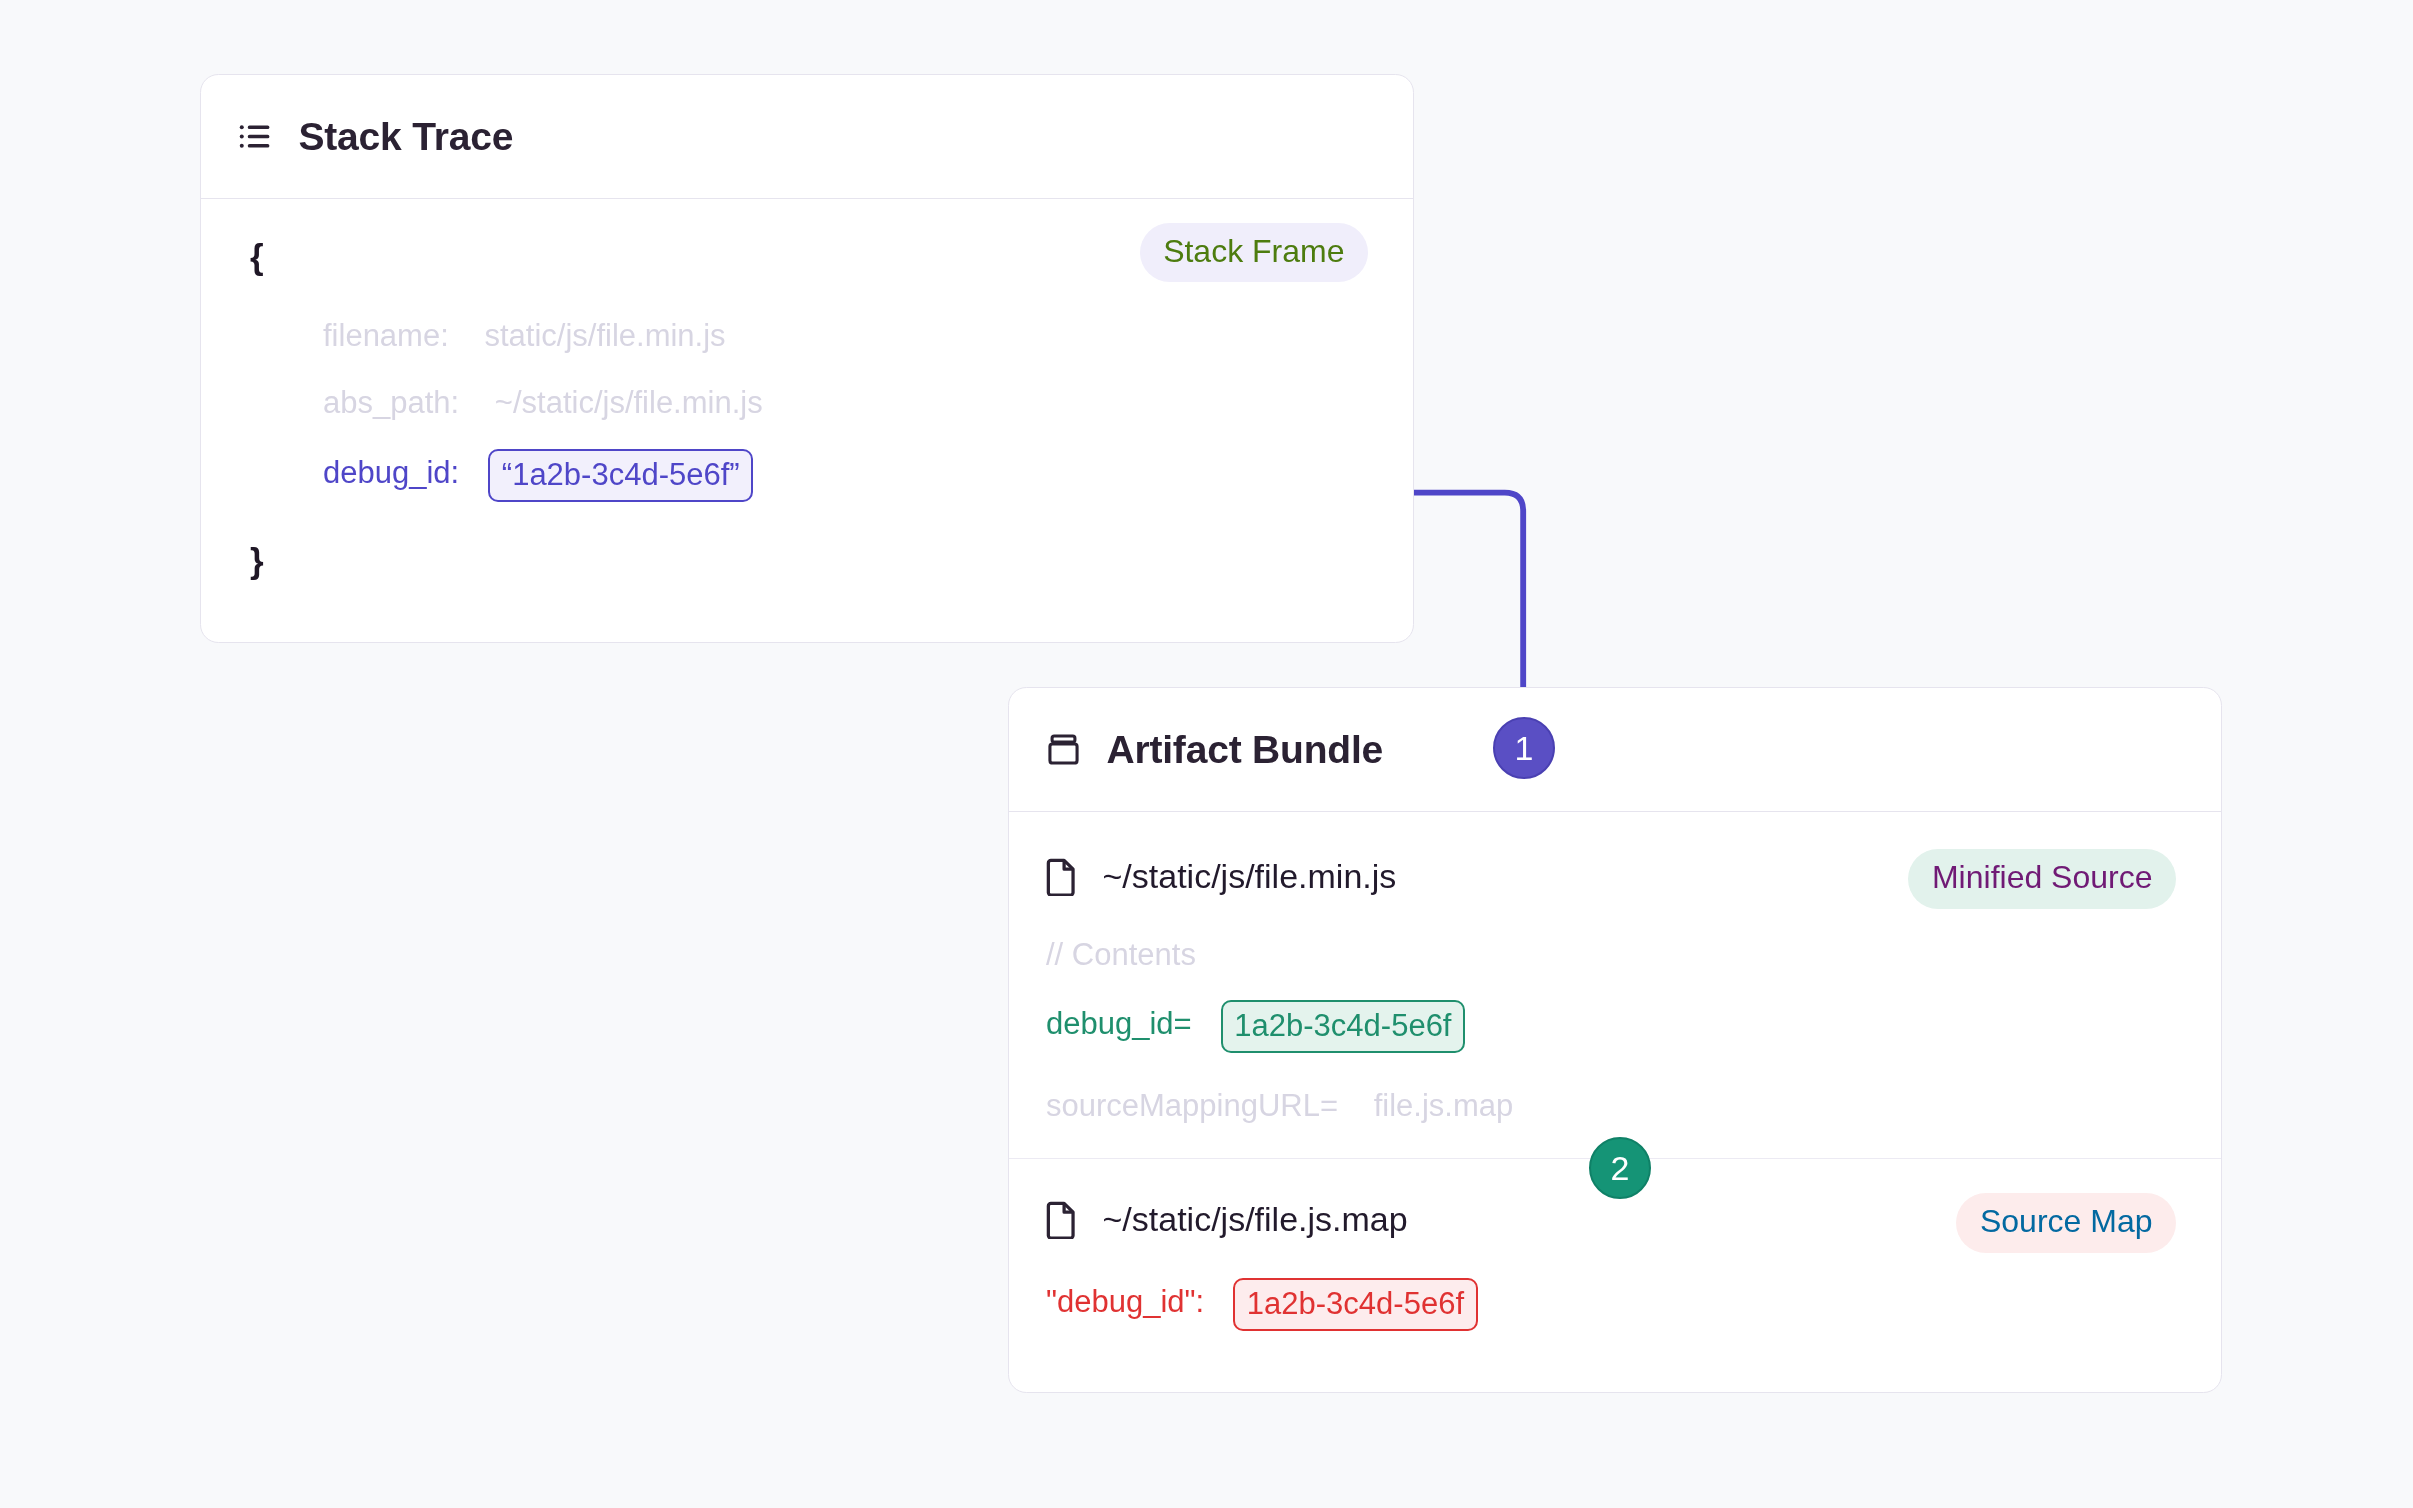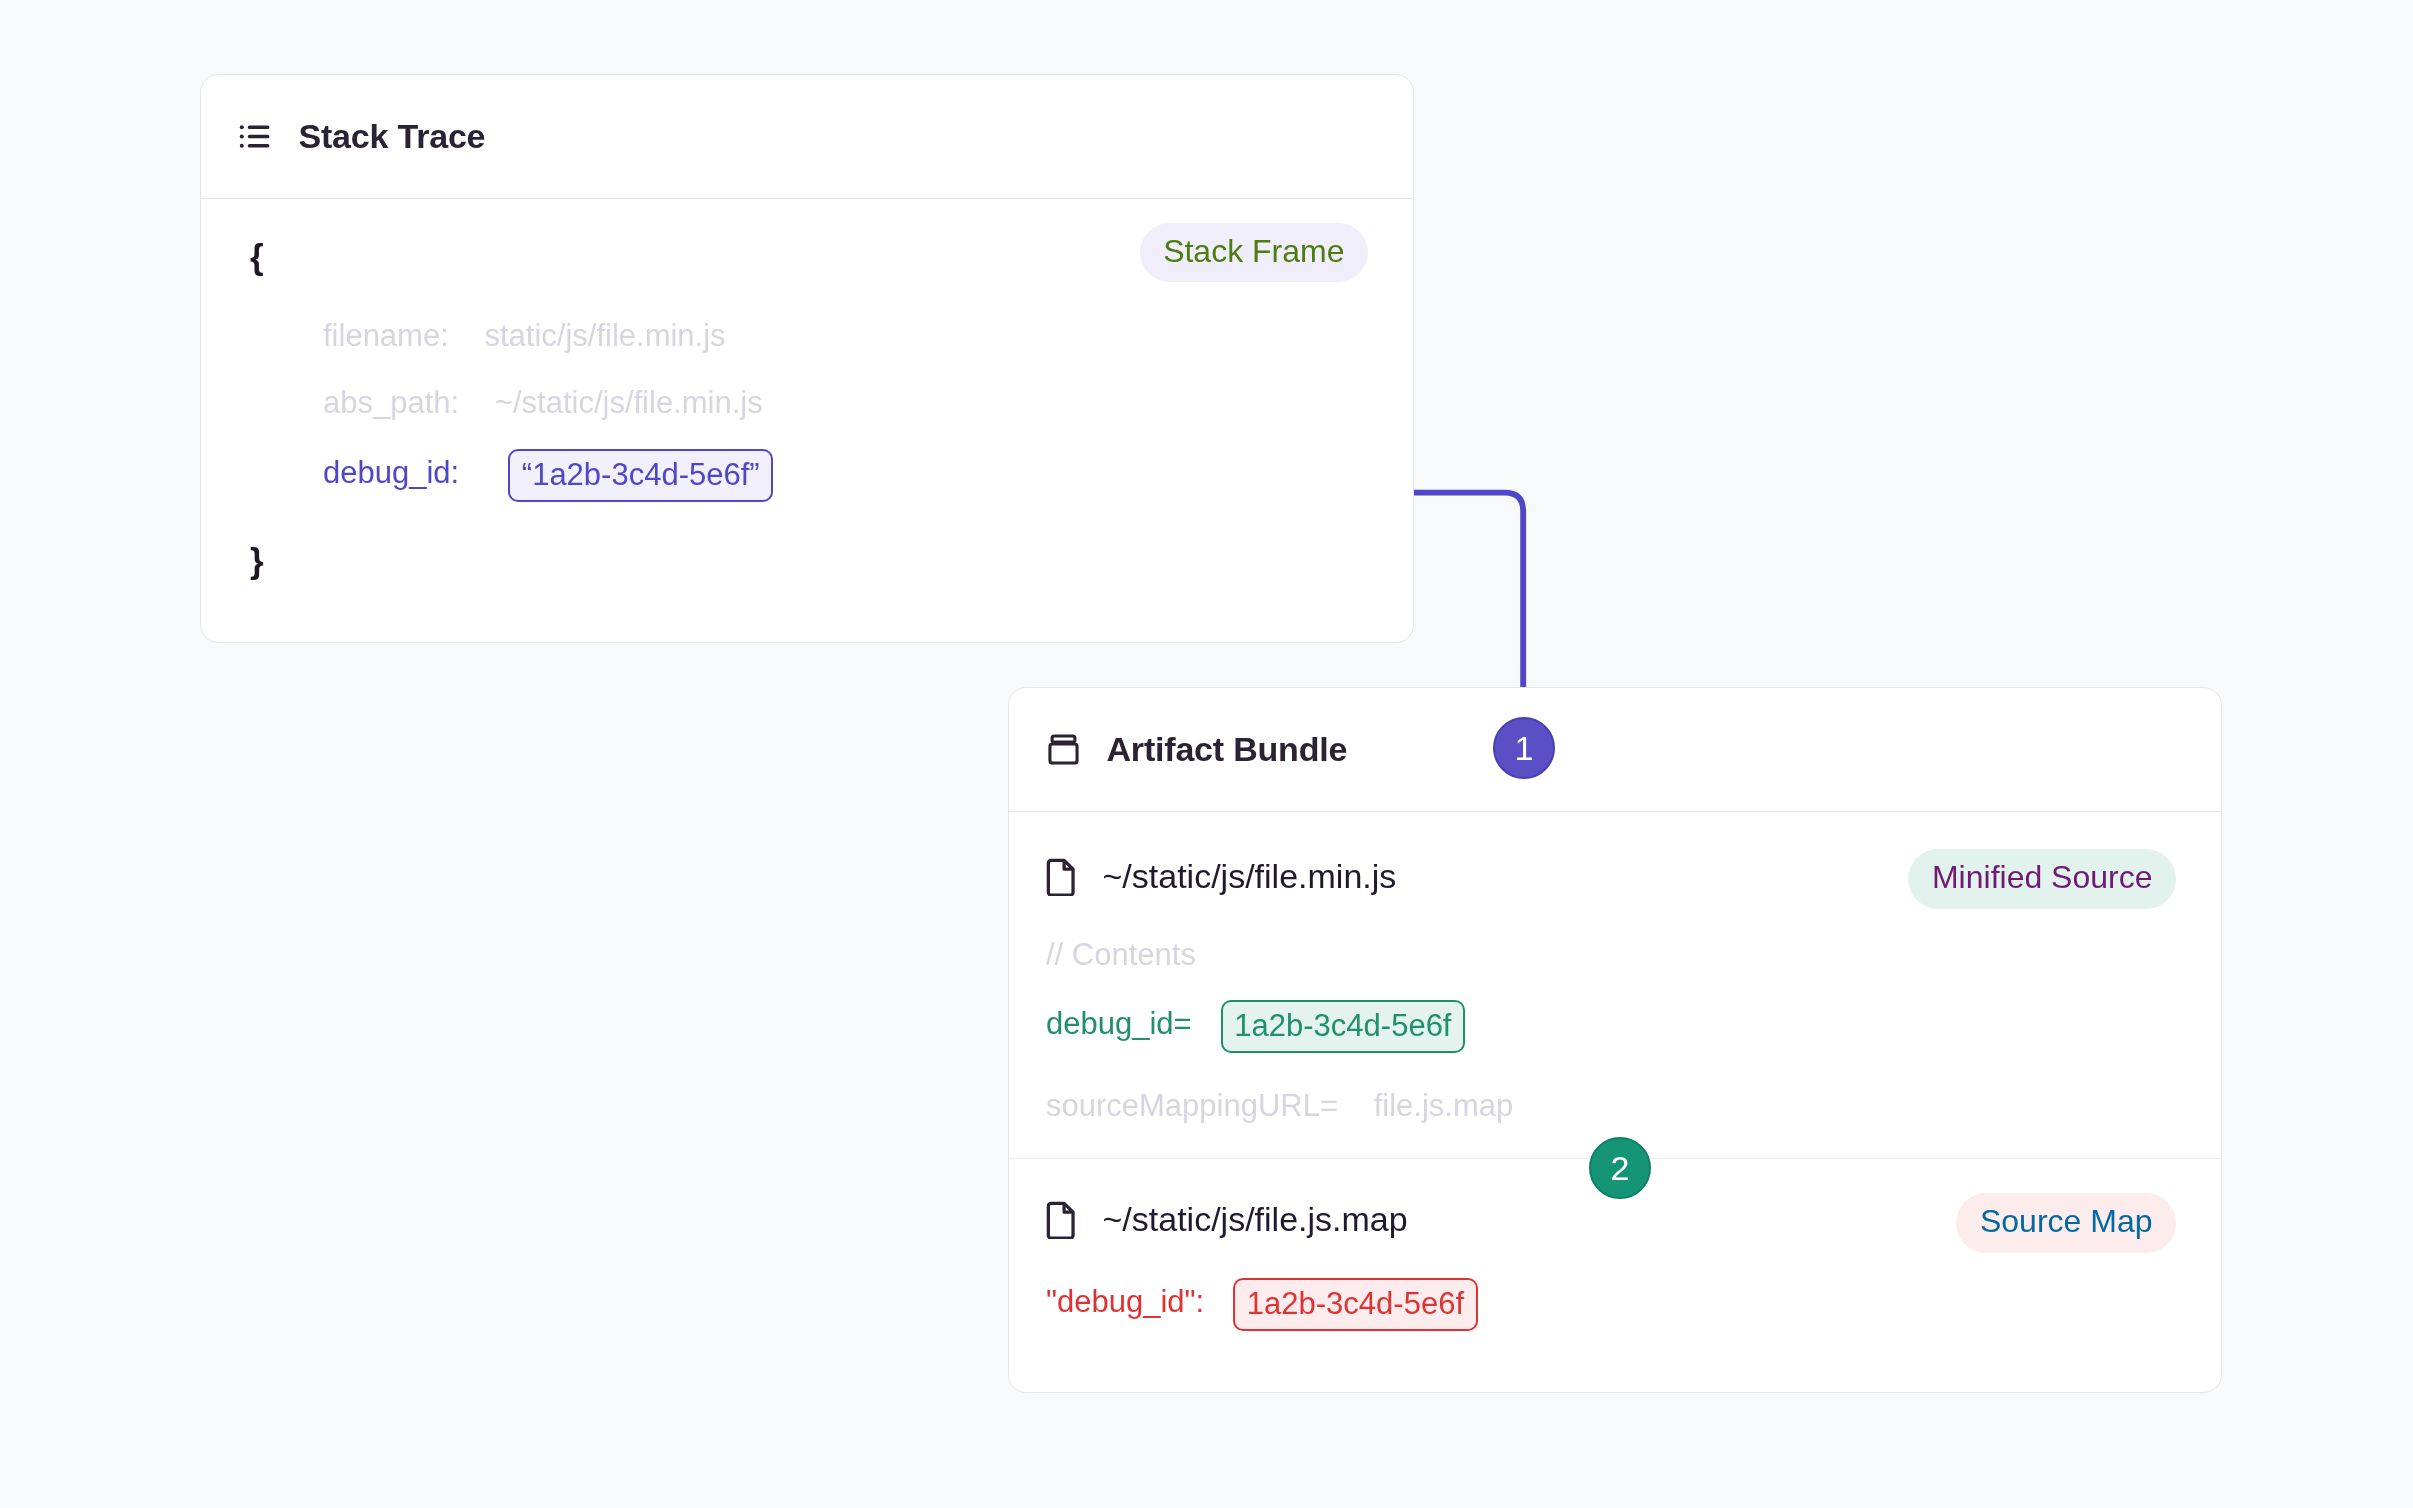--- a/index.html
+++ b/index.html
@@ -43,21 +43,21 @@
 
   .card-header {
     display: flex;
     align-items: center;
     gap: 23.5px;
     padding: 0 35px;
     border-bottom: 1.7px solid #e6e4ee;
     box-sizing: border-box;
   }
   .card-title {
-    font-size: 34px;
+    font-size: 39px;
     font-weight: bold;
     color: #2b2233;
     letter-spacing: -0.2px;
     white-space: nowrap;
   }
 
   .hdr-icon {
     display: inline-flex;
     align-items: center;
     justify-content: center;
@@ -105,21 +105,20 @@
     display: inline-block;
     border-radius: 10px;
     box-sizing: border-box;
     vertical-align: middle;
   }
   .chip-purple {
     border: 2.5px solid #4f46c8;
     background: #f2f0fc;
     color: #4f46c8;
     padding: 7.5px 11.7px 10px 11.7px;
-    margin-left: 20px;
   }
   .chip-green {
     border: 2.5px solid #1f8f6d;
     background: #e4f3ed;
     color: #1f8f6d;
     padding: 7.5px 11.7px 10px 11.7px;
   }
   .chip-red {
     border: 2.5px solid #e03232;
     background: #fdeced;

